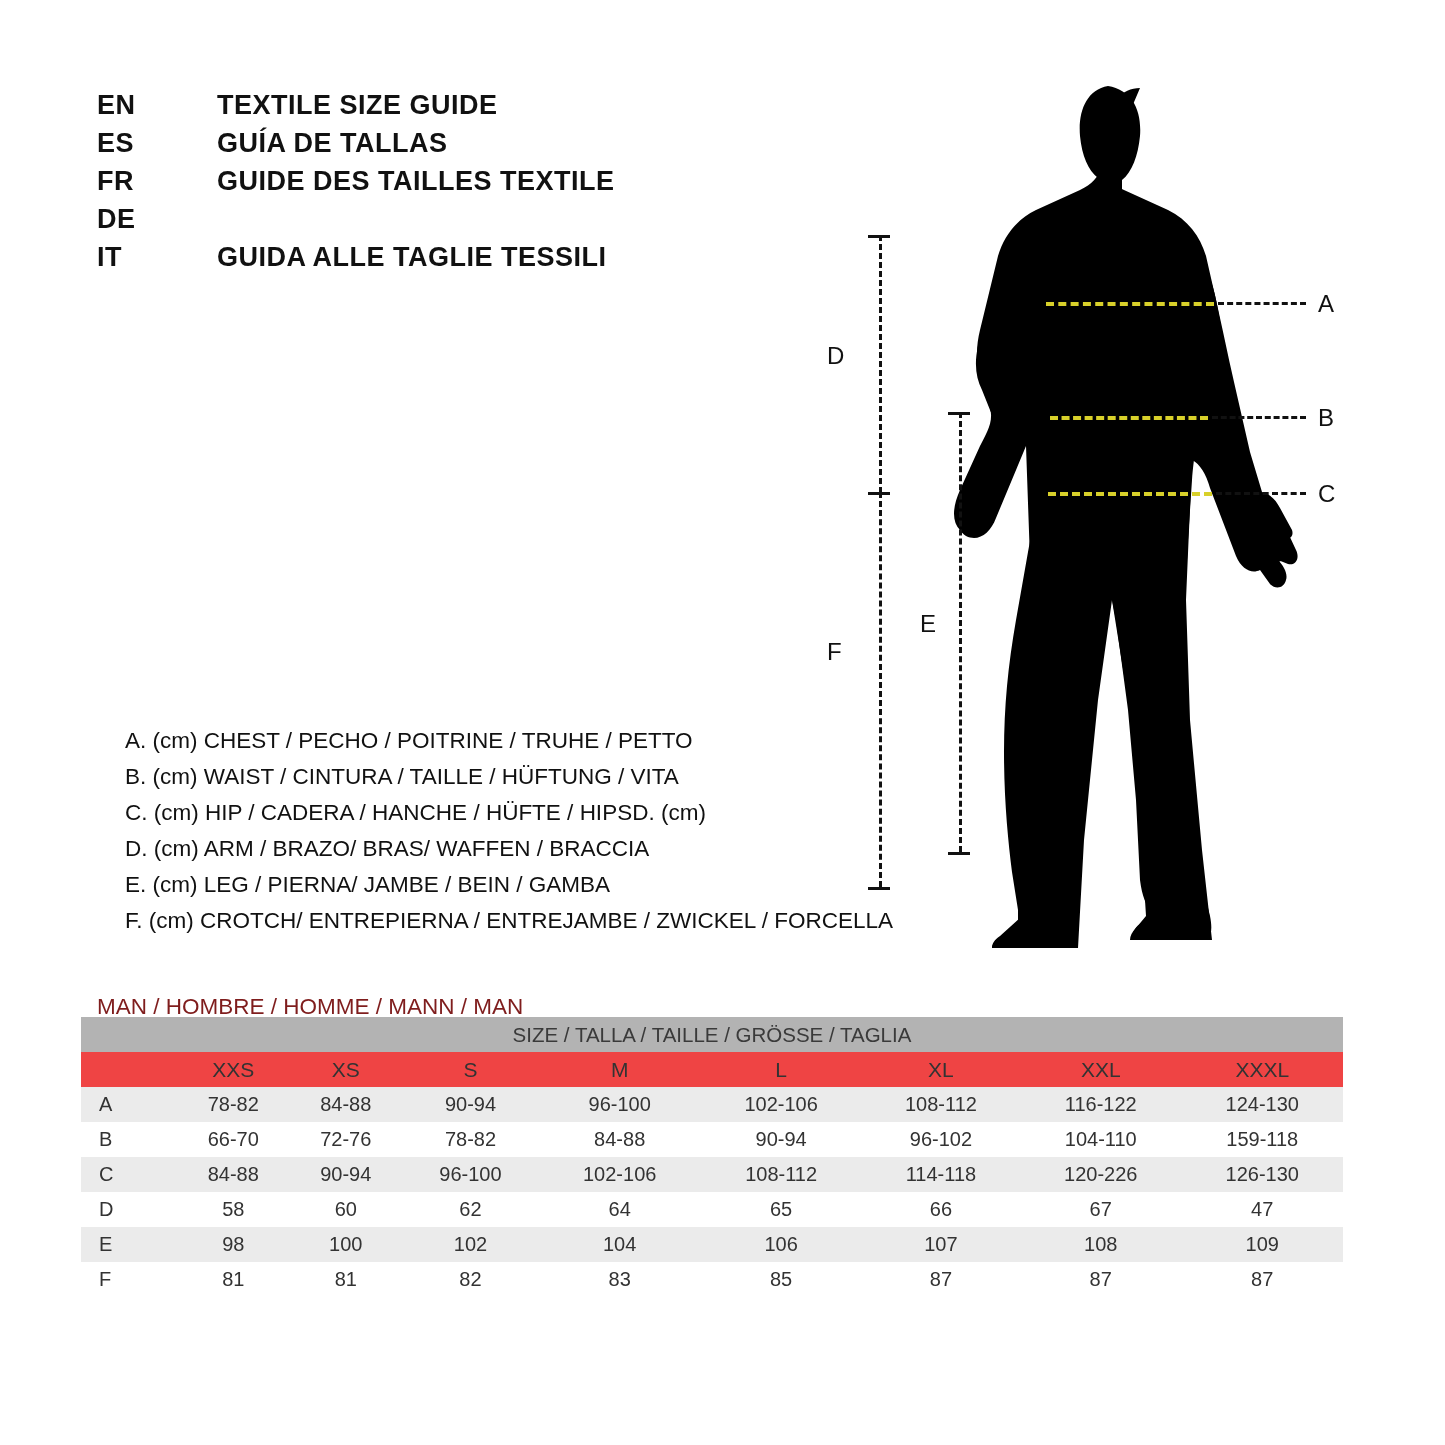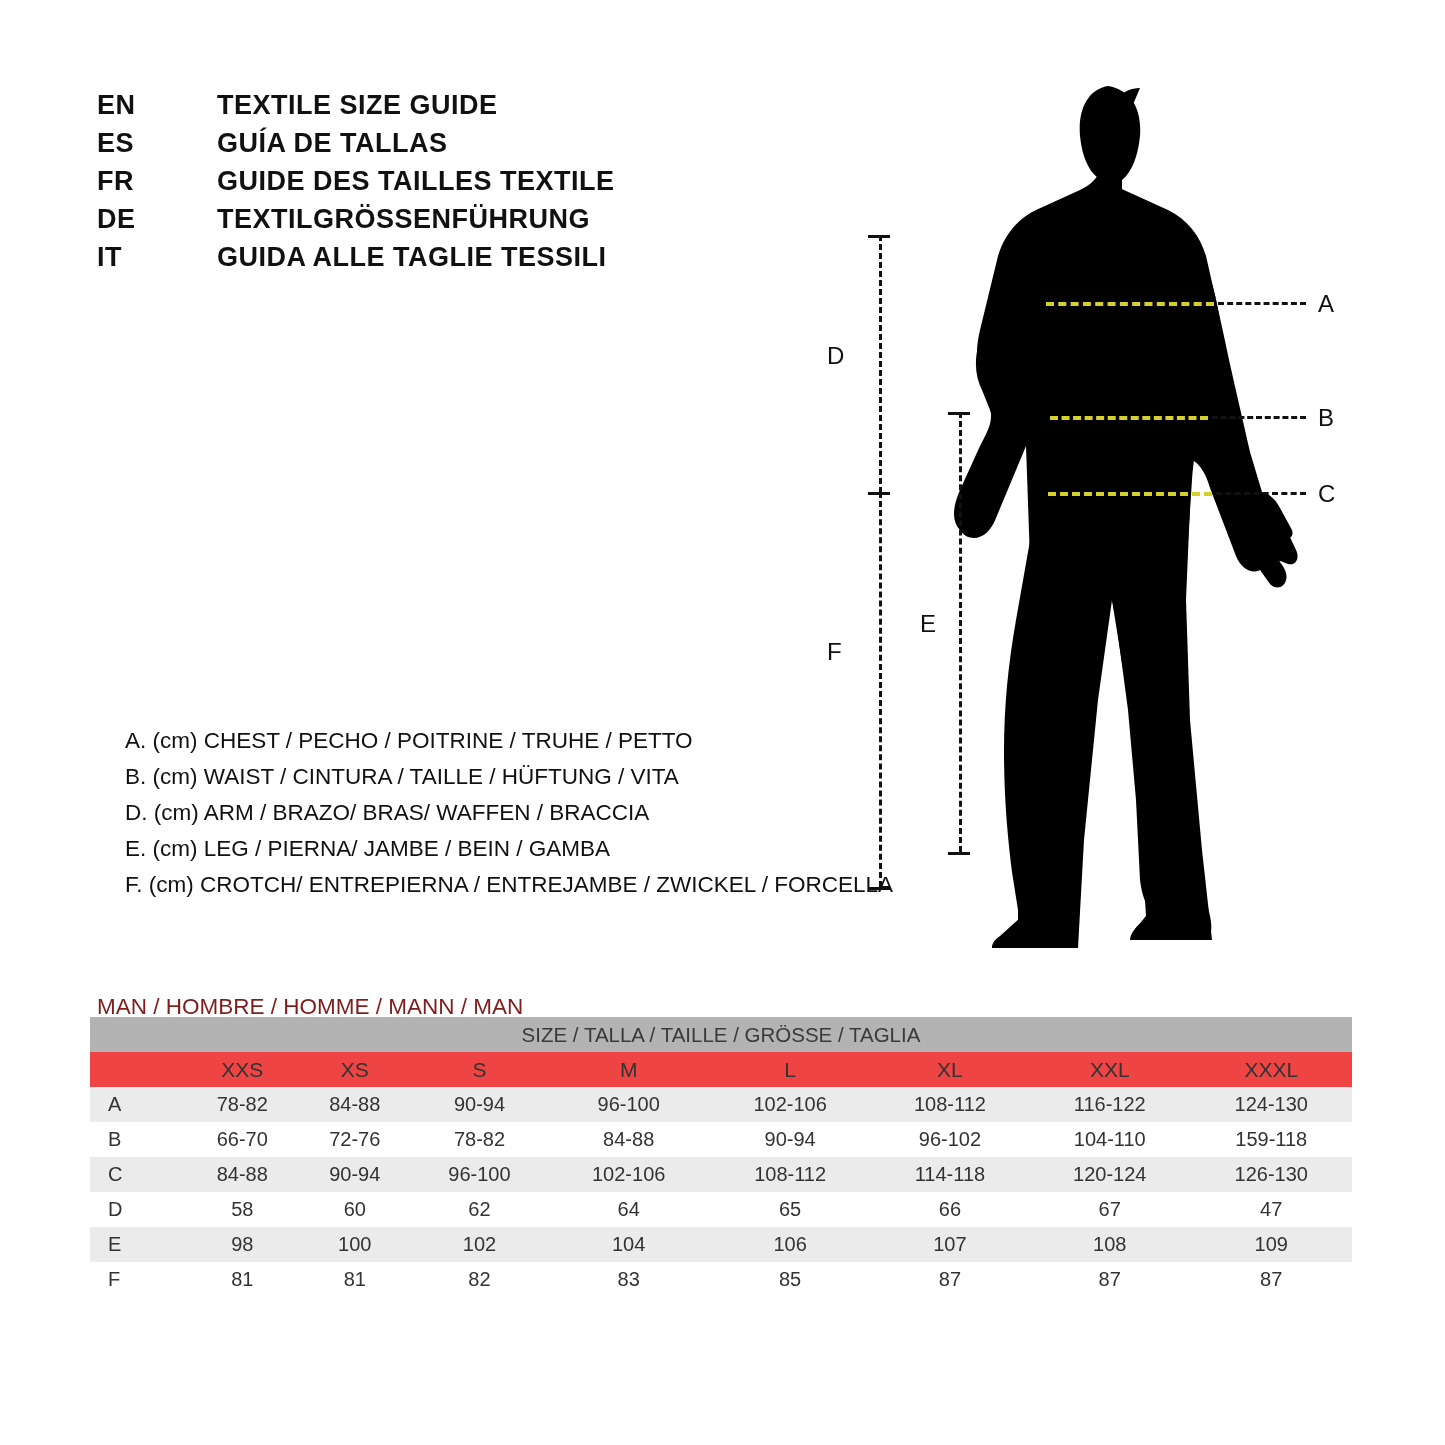--- a/index.html
+++ b/index.html
@@ -60,21 +60,21 @@
     left: 97px;
     top: 958px;
     font-size: 22.5px;
     color: #7f1d1d;
     margin-top: 36px;
   }
 
   
   #size-table {
     position: absolute;
-    left: 90px;
+    left: 81px;
     top: 1017px;
     width: 1262px;
     border-collapse: collapse;
     font-size: 20px;
     color: #333333;
   }
   #size-table td, #size-table th {
     padding: 0;
     margin: 0;
     height: 35px;
@@ -154,31 +154,31 @@
   <div class="title-row">
     <span class="title-lang">ES</span>
     <span class="title-text">GUÍA DE TALLAS</span>
   </div>
   <div class="title-row">
     <span class="title-lang">FR</span>
     <span class="title-text">GUIDE DES TAILLES TEXTILE</span>
   </div>
   <div class="title-row">
     <span class="title-lang">DE</span>
-    <span class="title-text">TEXTILGRÖSSENFÜHRUNG</span>
   </div>
   <div class="title-row">
     <span class="title-lang">IT</span>
     <span class="title-text">GUIDA ALLE TAGLIE TESSILI</span>
   </div>
 </div>
 
 <div id="legend-block">
   <div class="legend-row">A. (cm) CHEST / PECHO / POITRINE / TRUHE / PETTO</div>
   <div class="legend-row">B. (cm) WAIST / CINTURA / TAILLE / HÜFTUNG / VITA</div>
+  <div class="legend-row">C. (cm) HIP / CADERA / HANCHE / HÜFTE / HIPSD. (cm)</div>
   <div class="legend-row">D. (cm) ARM / BRAZO/ BRAS/ WAFFEN / BRACCIA</div>
   <div class="legend-row">E. (cm) LEG / PIERNA/ JAMBE / BEIN / GAMBA</div>
   <div class="legend-row">F. (cm) CROTCH/ ENTREPIERNA / ENTREJAMBE / ZWICKEL / FORCELLA</div>
 </div>
 <div id="gender-label">MAN / HOMBRE / HOMME / MANN / MAN</div>
 
 <div id="figure-area">
 
   <svg id="silhouette" width="560" height="900" viewBox="0 0 560 900">
     <path fill="#000000" d="
@@ -373,21 +373,21 @@
     </tr>
 
     <tr class="row-grey">
       <td class="col-label">C</td>
       <td>84-88</td>
       <td>90-94</td>
       <td>96-100</td>
       <td>102-106</td>
       <td>108-112</td>
       <td>114-118</td>
-      <td>120-124</td>
+      <td>120-226</td>
       <td>126-130</td>
     </tr>
 
     <tr class="row-white">
       <td class="col-label">D</td>
       <td>58</td>
       <td>60</td>
       <td>62</td>
       <td>64</td>
       <td>65</td>

